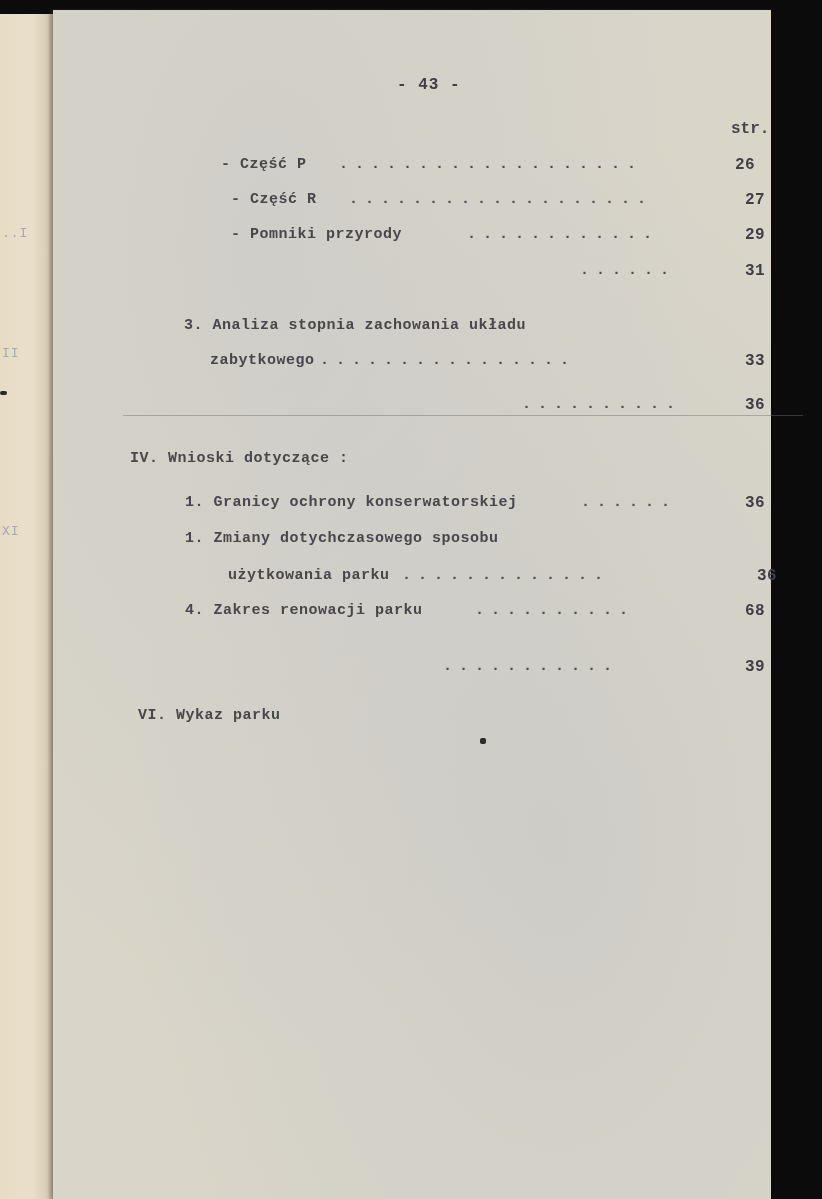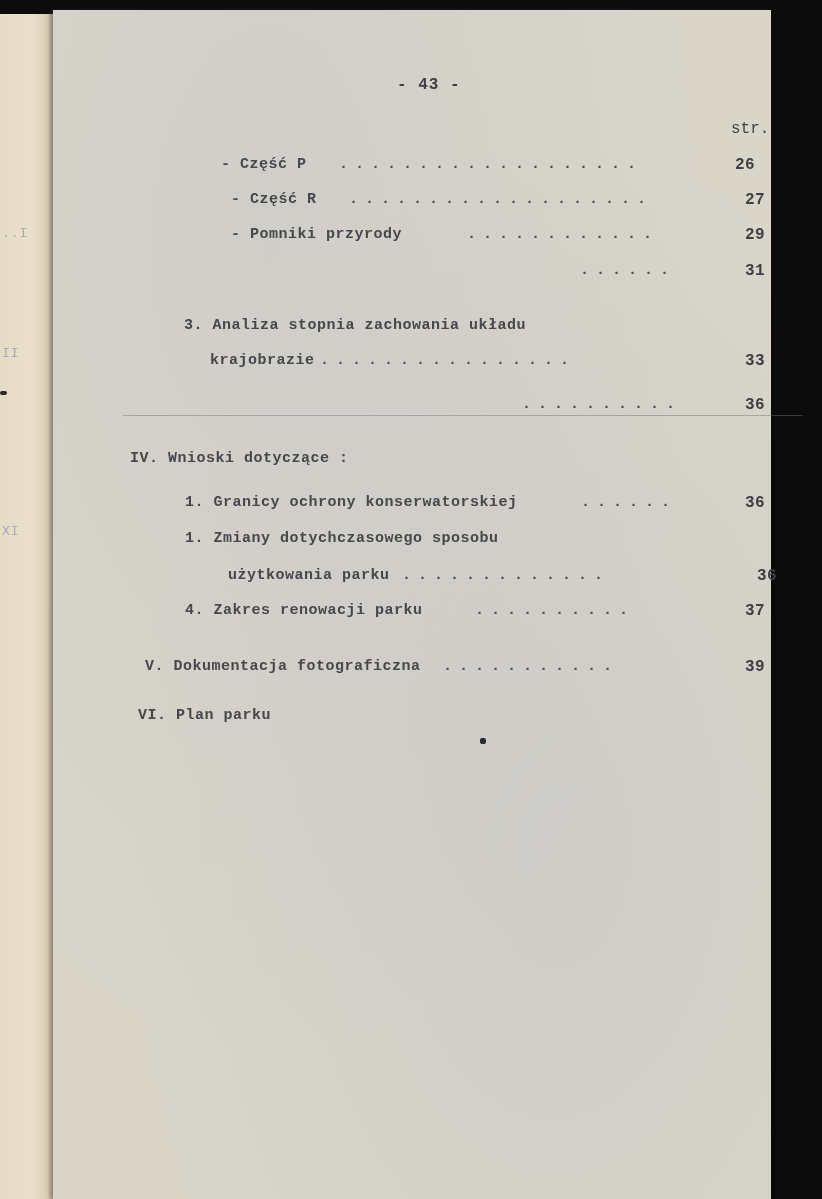--- a/index.html
+++ b/index.html
@@ -24,21 +24,21 @@
       radial-gradient(ellipse at 30% 20%, rgba(190,192,200,0.35), rgba(0,0,0,0) 60%),
       radial-gradient(ellipse at 70% 70%, rgba(185,188,196,0.35), rgba(0,0,0,0) 60%),
       #d9d5c9;
     box-shadow: -3px 0 4px rgba(80,70,60,0.35);
   }
   .page-number {
     position: absolute; top: 66px; left: 344px;
     font-size: 16px; color: #3f3f44; font-weight: bold; letter-spacing: 1px;
   }
   .col-head {
-    position: absolute; top: 110px; left: 678px; font-size: 16px; font-weight: normal; color: #444449;
+    position: absolute; top: 110px; left: 678px; font-size: 16px; font-weight: bold; color: #444449;
   }
   .toc-row {
     position: absolute; height: 24px; font-size: 15px; font-weight: bold; color: #47474c;
     white-space: nowrap; letter-spacing: 0.5px;
   }
   .toc-row .label { position: absolute; left: 0; top: 0; }
   .toc-row .leader {
     position: absolute; top: 0; color: #4d4d52; letter-spacing: 7px;
   }
   .toc-row .pg { position: absolute; top: 0; font-size: 16px; color: #3f3f44; text-align: center; }
@@ -81,21 +81,21 @@
   </div>
   <div class="toc-row" style="top:252px;left:178px;width:540px">
     <span class="leader" style="left:349px">......</span>
     <span class="pg" style="left:514px">31</span>
   </div>
 
   <div class="toc-row" style="top:307px;left:131px;width:590px">
     <span class="label">3. Analiza stopnia zachowania układu</span>
   </div>
   <div class="toc-row" style="top:342px;left:157px;width:560px">
-    <span class="label">krajobrazie</span>
+    <span class="label">zabytkowego</span>
     <span class="leader" style="left:110px">................</span>
     <span class="pg" style="left:535px">33</span>
   </div>
   <div class="toc-row" style="top:386px;left:131px;width:590px">
     <span class="leader" style="left:338px">..........</span>
     <span class="pg" style="left:561px">36</span>
   </div>
 
   <div class="rule"></div>
 
@@ -112,26 +112,25 @@
     <span class="label">1. Zmiany dotychczasowego sposobu</span>
   </div>
   <div class="toc-row" style="top:557px;left:175px;width:560px">
     <span class="label">użytkowania parku</span>
     <span class="leader" style="left:174px">.............</span>
     <span class="pg" style="left:529px">36</span>
   </div>
   <div class="toc-row" style="top:592px;left:132px;width:590px">
     <span class="label">4. Zakres renowacji parku</span>
     <span class="leader" style="left:290px">..........</span>
-    <span class="pg" style="left:560px">37</span>
+    <span class="pg" style="left:560px">68</span>
   </div>
 
   <div class="toc-row" style="top:648px;left:92px;width:630px">
-    <span class="label">V. Dokumentacja fotograficzna</span>
     <span class="leader" style="left:298px">...........</span>
     <span class="pg" style="left:600px">39</span>
   </div>
   <div class="toc-row" style="top:697px;left:85px;width:400px">
-    <span class="label">VI. Plan parku</span>
+    <span class="label">VI. Wykaz parku</span>
   </div>
 
   <div class="speck"></div>
 </div>
 
 </body></html>

